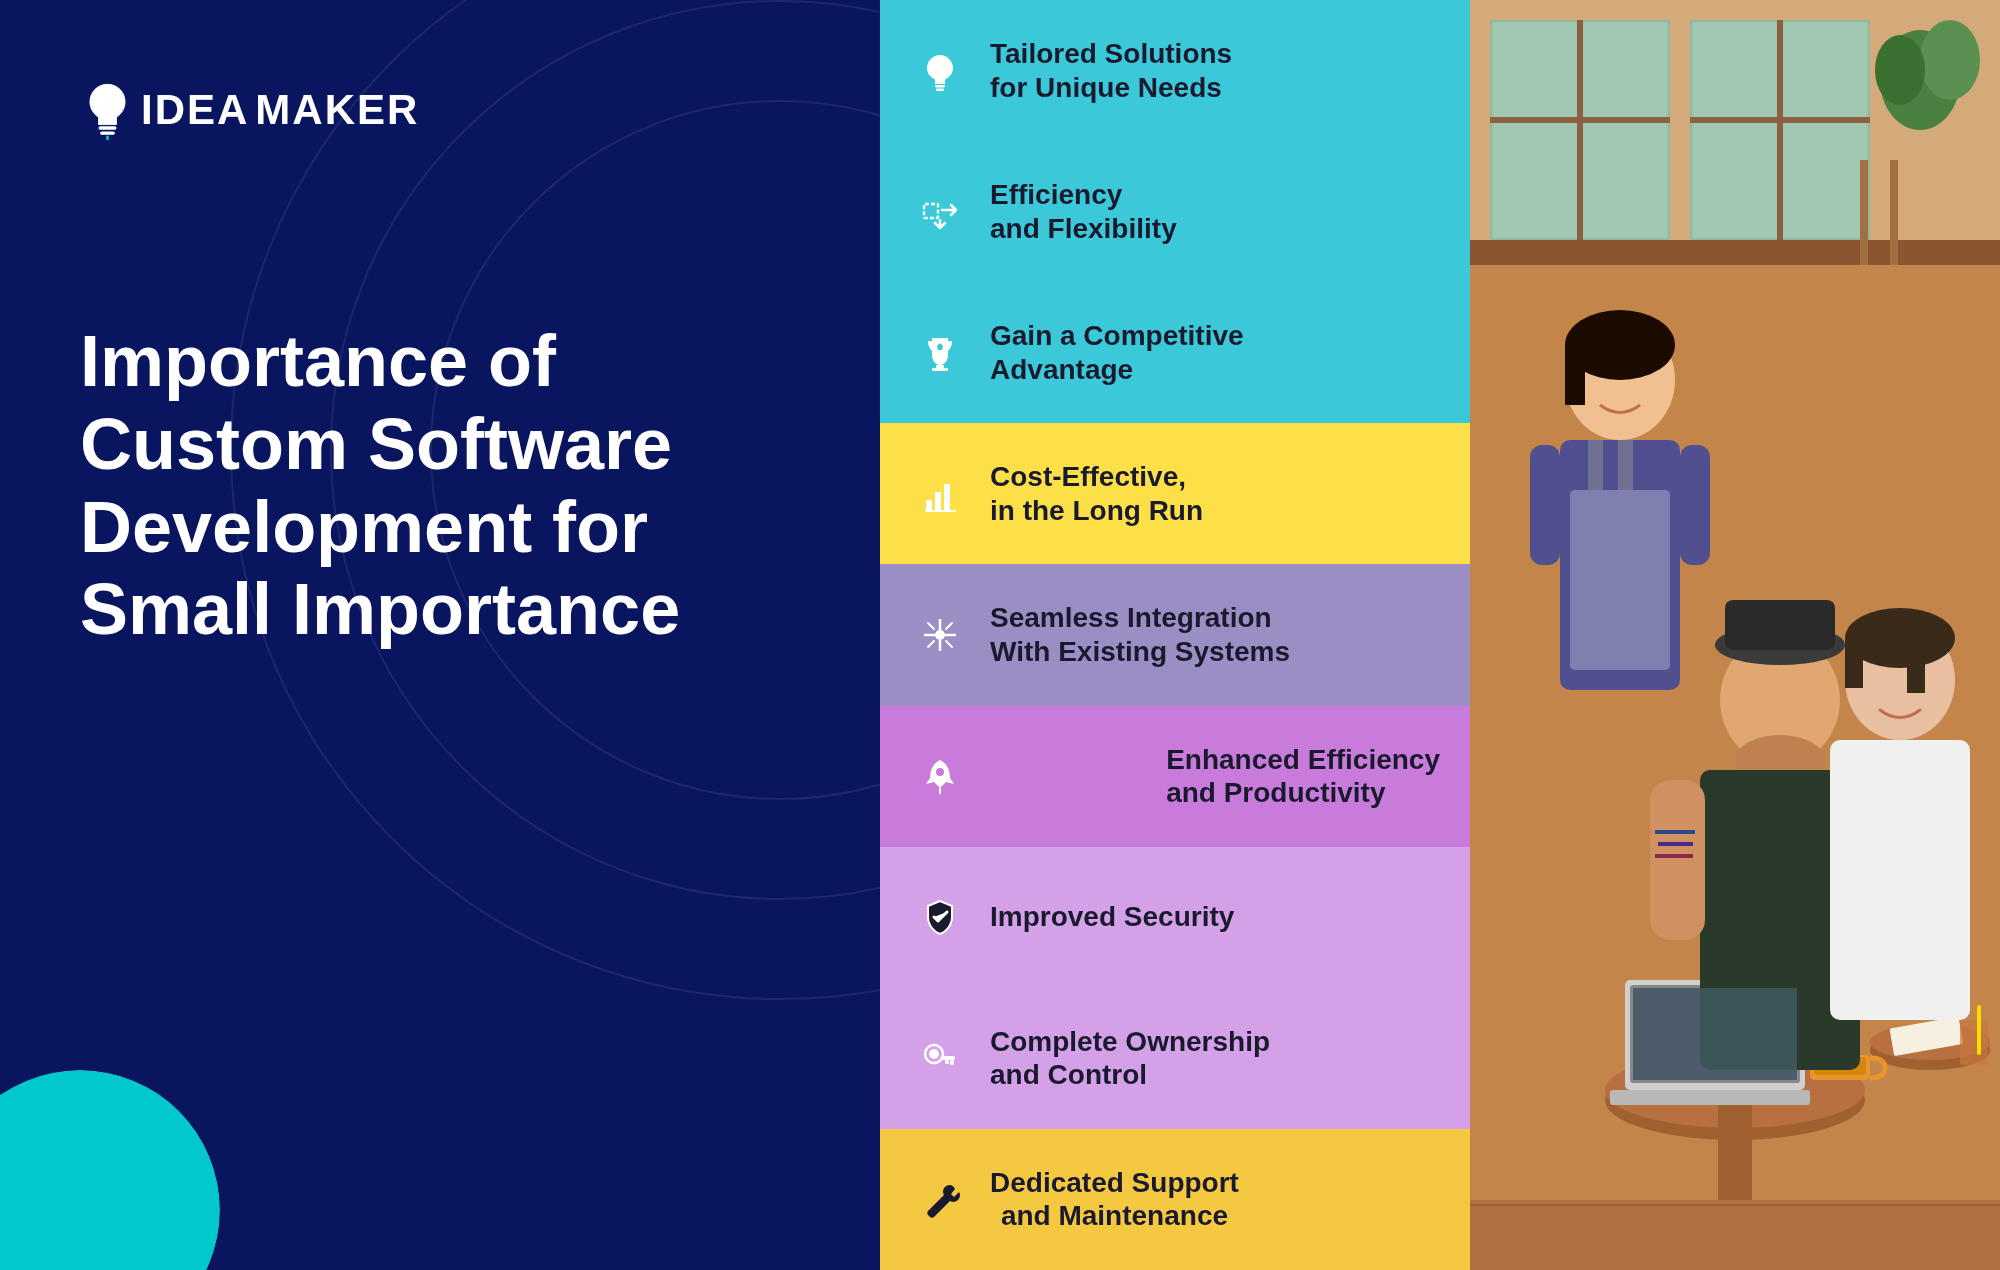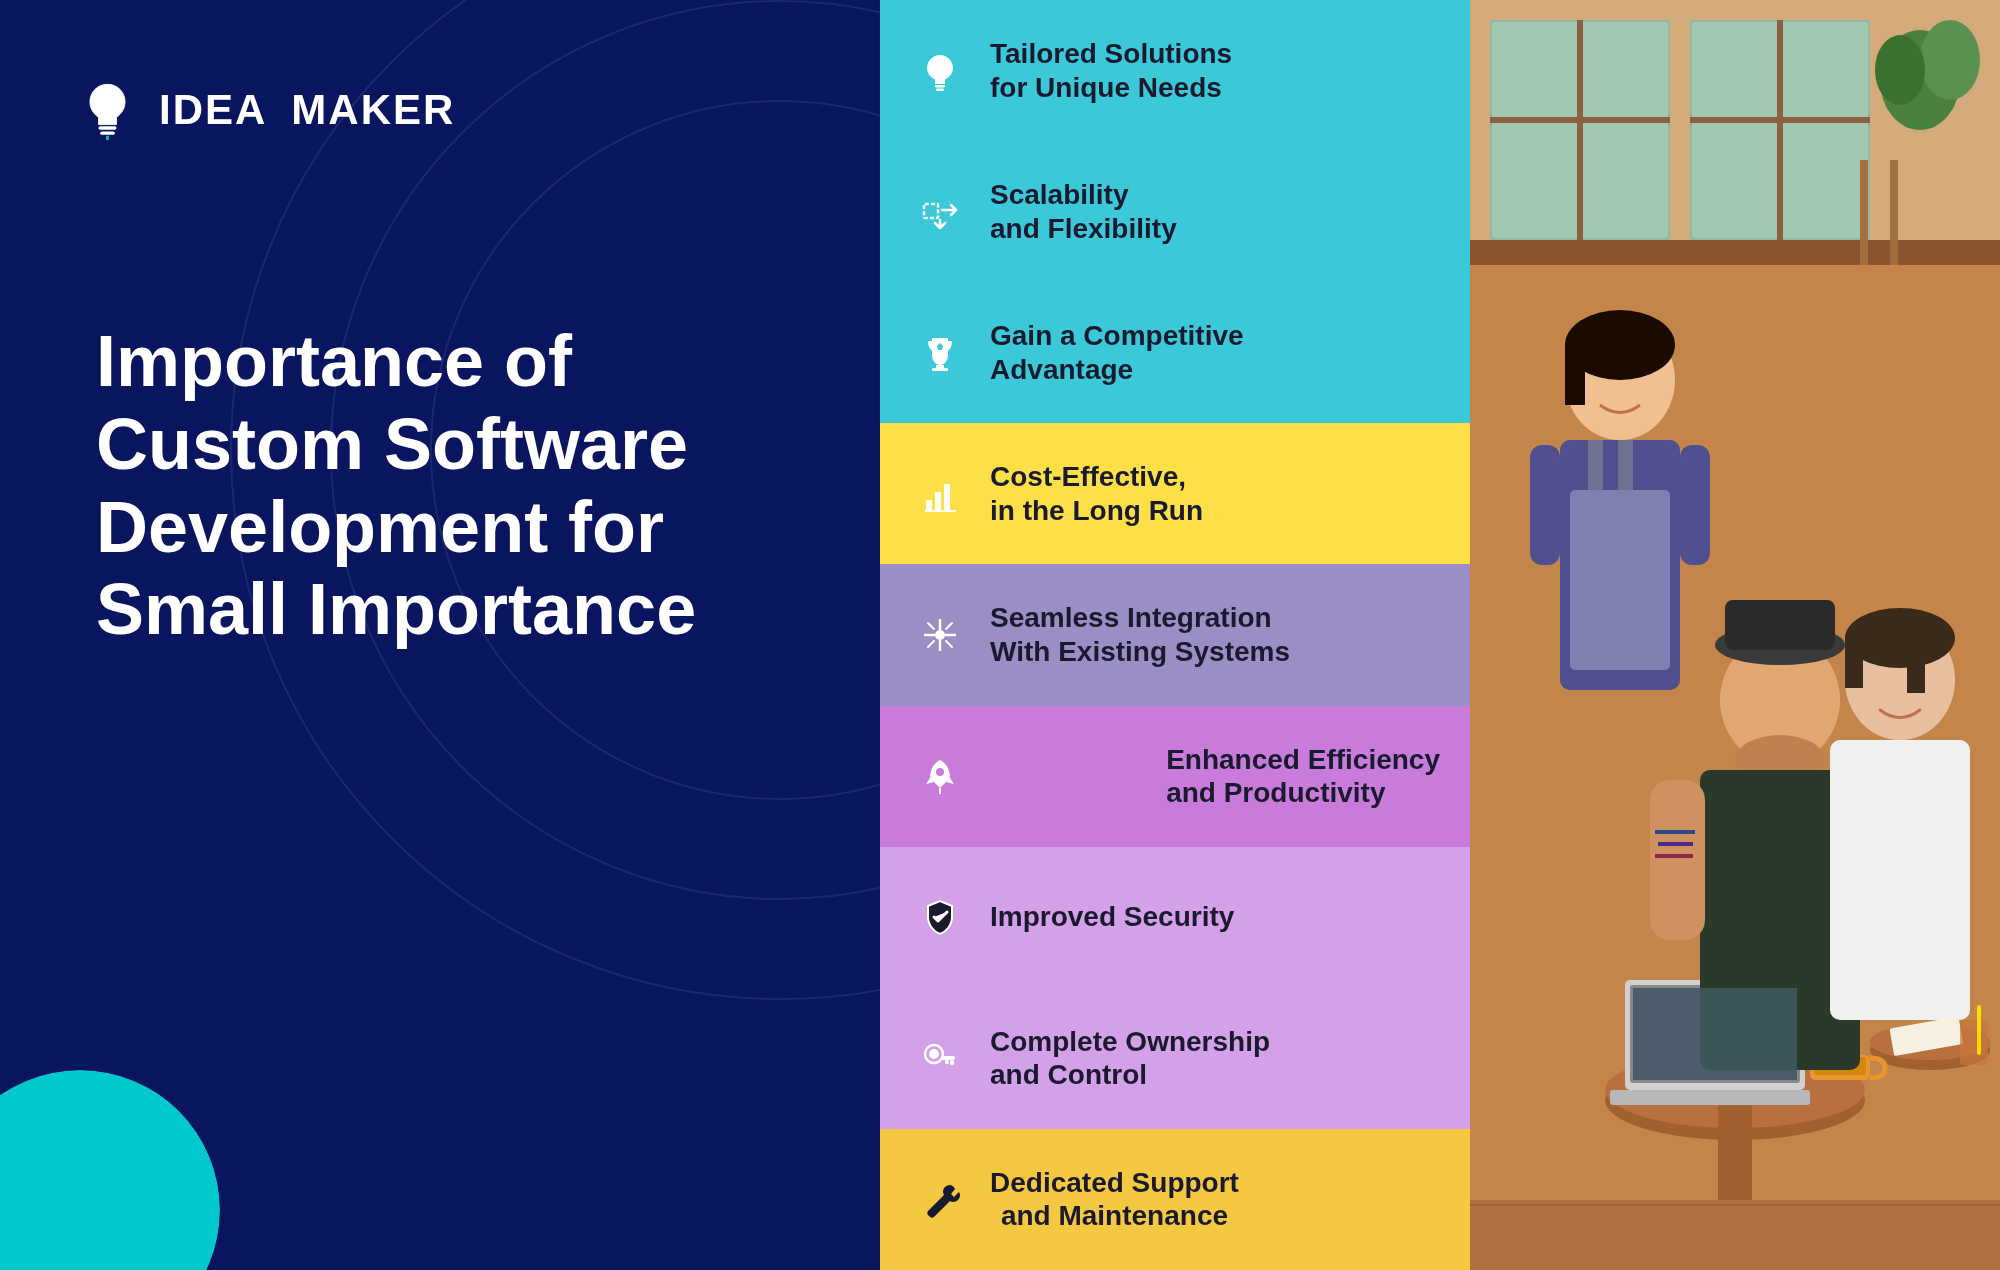--- a/index.html
+++ b/index.html
@@ -42,39 +42,39 @@
       border-radius: 50%;
       clip-path: ellipse(50% 50% at 50% 50%);
     }
 
     .logo-area {
       position: absolute;
       top: 80px;
       left: 80px;
       display: flex;
       align-items: center;
-      gap: 24px;
+      gap: 6px;
     }
 
     .logo-icon {
       width: 55px;
       height: 60px;
     }
 
     .logo-text {
       color: white;
       font-size: 42px;
       font-weight: 900;
       letter-spacing: 2px;
     }
 
     .main-text {
       position: absolute;
       top: 320px;
-      left: 96px;
+      left: 80px;
       right: 60px;
     }
 
     .main-text h1 {
       color: white;
       font-size: 72px;
       font-weight: 900;
       line-height: 1.15;
     }
 
@@ -189,21 +189,21 @@
 
   <div class="list-item item-1">
     <div class="item-icon">
       <svg class="icon-svg" viewBox="0 0 40 40" fill="white" xmlns="http://www.w3.org/2000/svg">
         <rect x="4" y="12" width="14" height="14" rx="1" fill="none" stroke="white" stroke-width="2.5" stroke-dasharray="4 2"></rect>
         <path d="M22 18 L36 18 M36 18 L31 13 M36 18 L31 23" stroke="white" stroke-width="2.5" stroke-linecap="round"></path>
         <path d="M20 28 L20 36 M20 36 L15 31 M20 36 L25 31" stroke="white" stroke-width="2.5" stroke-linecap="round"></path>
       </svg>
     </div>
     <div class="item-label">
-      <span>Scalability</span><br>
+      <span>Efficiency</span><br>
       <span>and Flexibility</span>
     </div>
   </div>
 
   <div class="list-item item-2">
     <div class="item-icon">
       <svg class="icon-svg" viewBox="0 0 40 40" fill="white" xmlns="http://www.w3.org/2000/svg">
         <path d="M12 5H28V22C28 28 24 32 20 32C16 32 12 28 12 22V5Z"></path>
         <path d="M8 8H12V18C10 16 8 13 8 8Z"></path>
         <path d="M32 8H28V18C30 16 32 13 32 8Z"></path>

